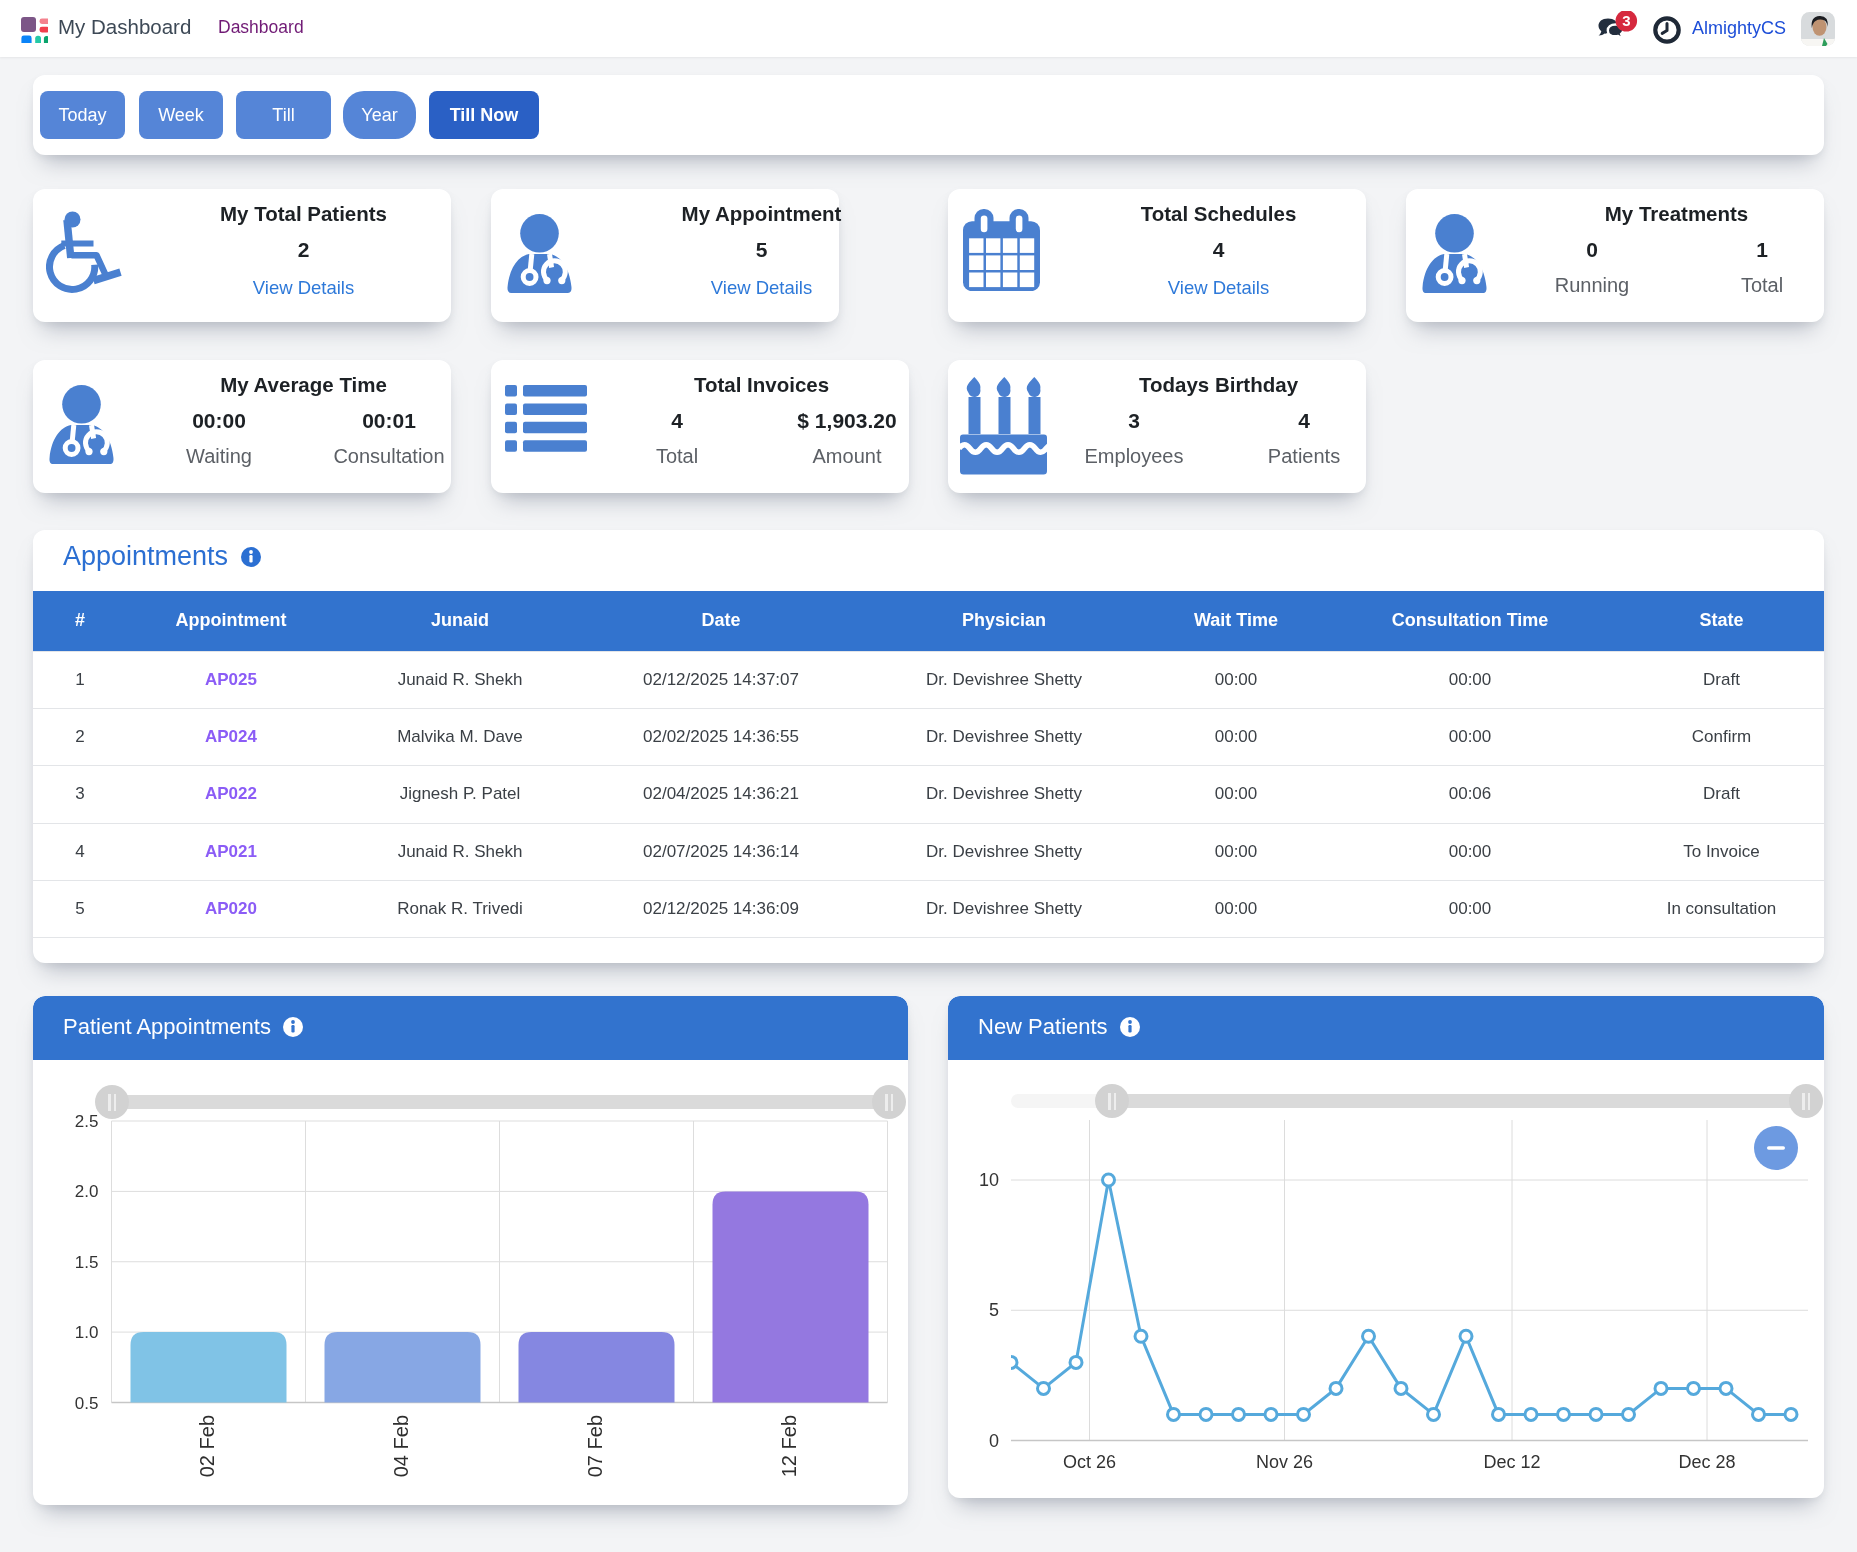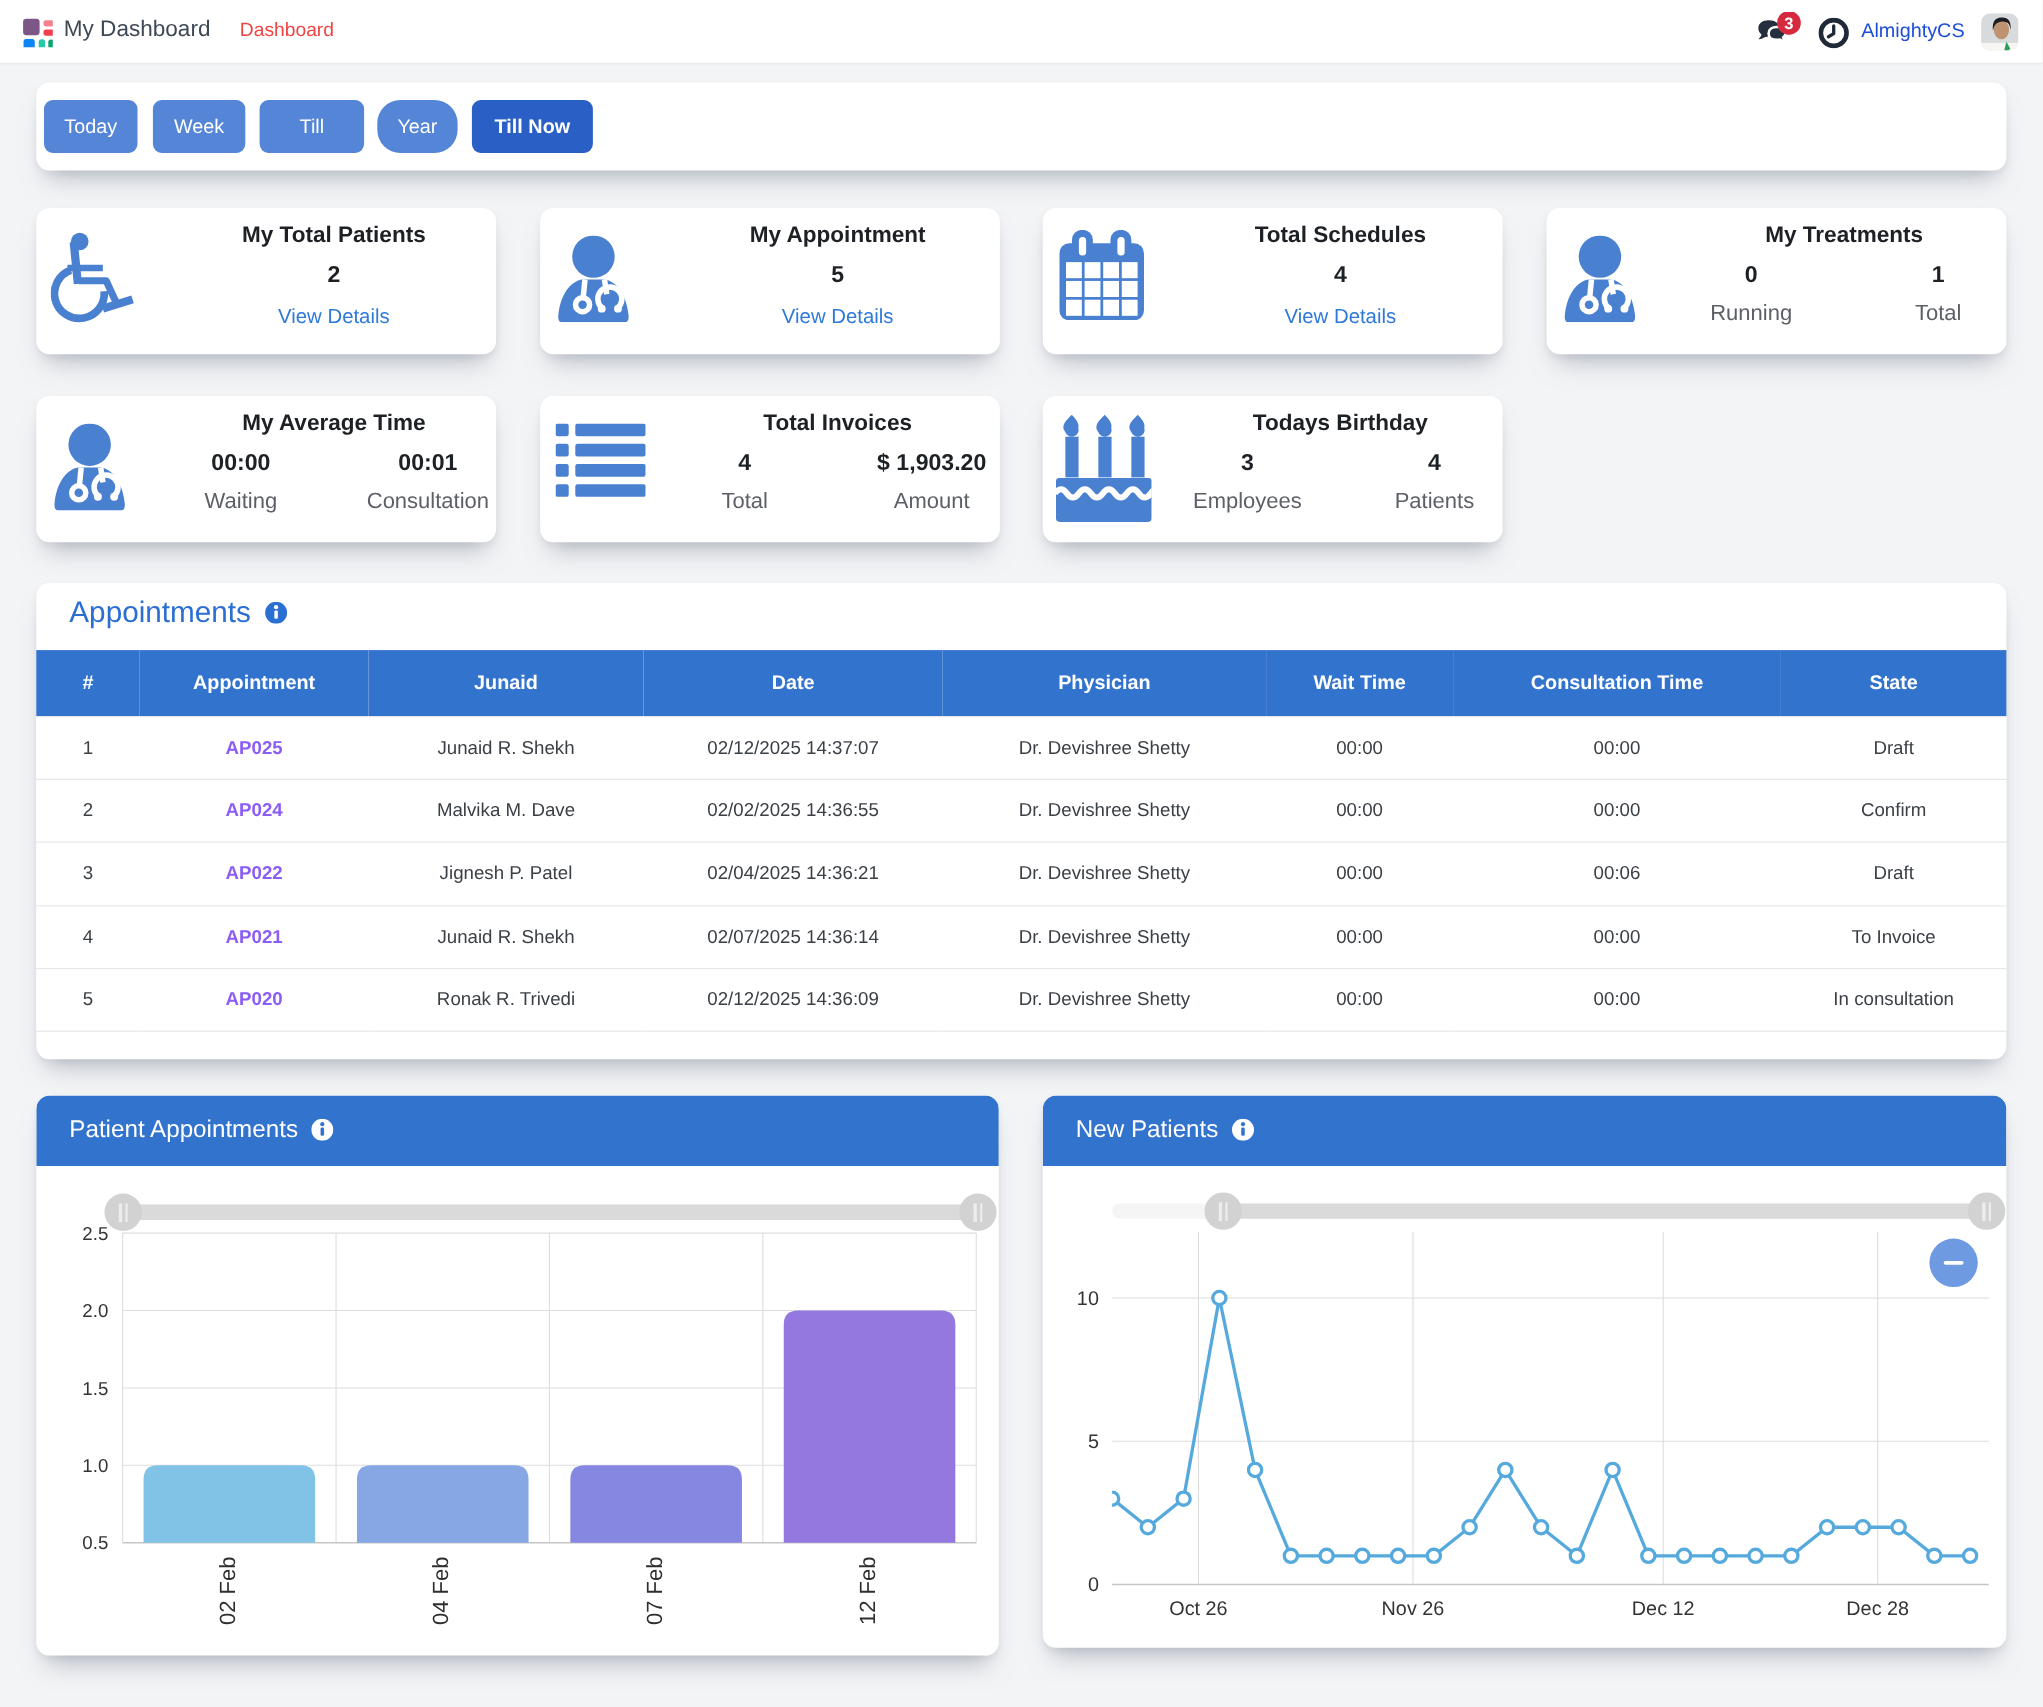--- a/index.html
+++ b/index.html
@@ -3,21 +3,21 @@
 <meta charset="utf-8">
 <style>
 * { margin:0; padding:0; box-sizing:border-box; }
 html,body { width:1857px; height:1552px; font-family:"Liberation Sans", sans-serif; background:#f3f4f6; position:relative; }
 .abs { position:absolute; }
 .card { position:absolute; background:#fff; border-radius:12px; box-shadow:0 16px 22px -10px rgba(120,128,145,.5), 0 3px 6px rgba(140,148,160,.12); }
 
 
 #navbar { position:absolute; left:0; top:0; width:1857px; height:57px; background:#fff; box-shadow:0 1px 2px rgba(0,0,0,.06); z-index:5; }
 #brand { position:absolute; left:58px; top:17px; font-size:20.5px; line-height:20.5px; color:#3d4956; }
-#navlink { position:absolute; left:218px; top:19px; font-size:17.5px; line-height:17.5px; color:#ef4444; }
+#navlink { position:absolute; left:218px; top:19px; font-size:17.5px; line-height:17.5px; color:#701a75; }
 #username { position:absolute; left:1692px; top:19px; font-size:18px; line-height:18px; color:#1d4ed8; }
 
 
 #filtercard { left:33px; top:75px; width:1791px; height:80px; }
 .fbtn { position:absolute; top:16px; height:48px; border-radius:8px; background:#5585d7; color:#fff; font-size:18px; text-align:center; line-height:48px; font-family:"Liberation Sans",sans-serif; }
 .fbtn.active { background:#2a60c5; font-weight:bold; }
 
 
 .statcard { height:133px; }
 .sc-icon { position:absolute; }
@@ -173,21 +173,21 @@
 </svg>
 
 <div class="card statcard" style="left:33px; top:189px; width:418px;">
   <svg class="sc-icon" style="left:13px;top:21px;" width="78" height="86" viewBox="0 0 78 86">
       <use href="#icon-wheelchair"></use>
     </svg>
   <div class="sc-row sc-title">My Total Patients</div>
   <div class="sc-row sc-value">2</div>
   <div class="sc-row sc-link">View Details</div>
 </div>
-<div class="card statcard" style="left:491px; top:189px; width:418px;">
+<div class="card statcard" style="left:491px; top:189px; width:348px;">
   <svg class="sc-icon" style="left:15px;top:25px;" width="67" height="79" viewBox="0 0 67 79">
       <use href="#icon-doctor"></use>
     </svg>
   <div class="sc-row sc-title">My Appointment</div>
   <div class="sc-row sc-value">5</div>
   <div class="sc-row sc-link">View Details</div>
 </div>
 <div class="card statcard" style="left:948px; top:189px; width:418px;">
   <svg class="sc-icon" style="left:15px;top:20px;" width="77" height="82" viewBox="0 0 77 82">
       <use href="#icon-calendar"></use>

